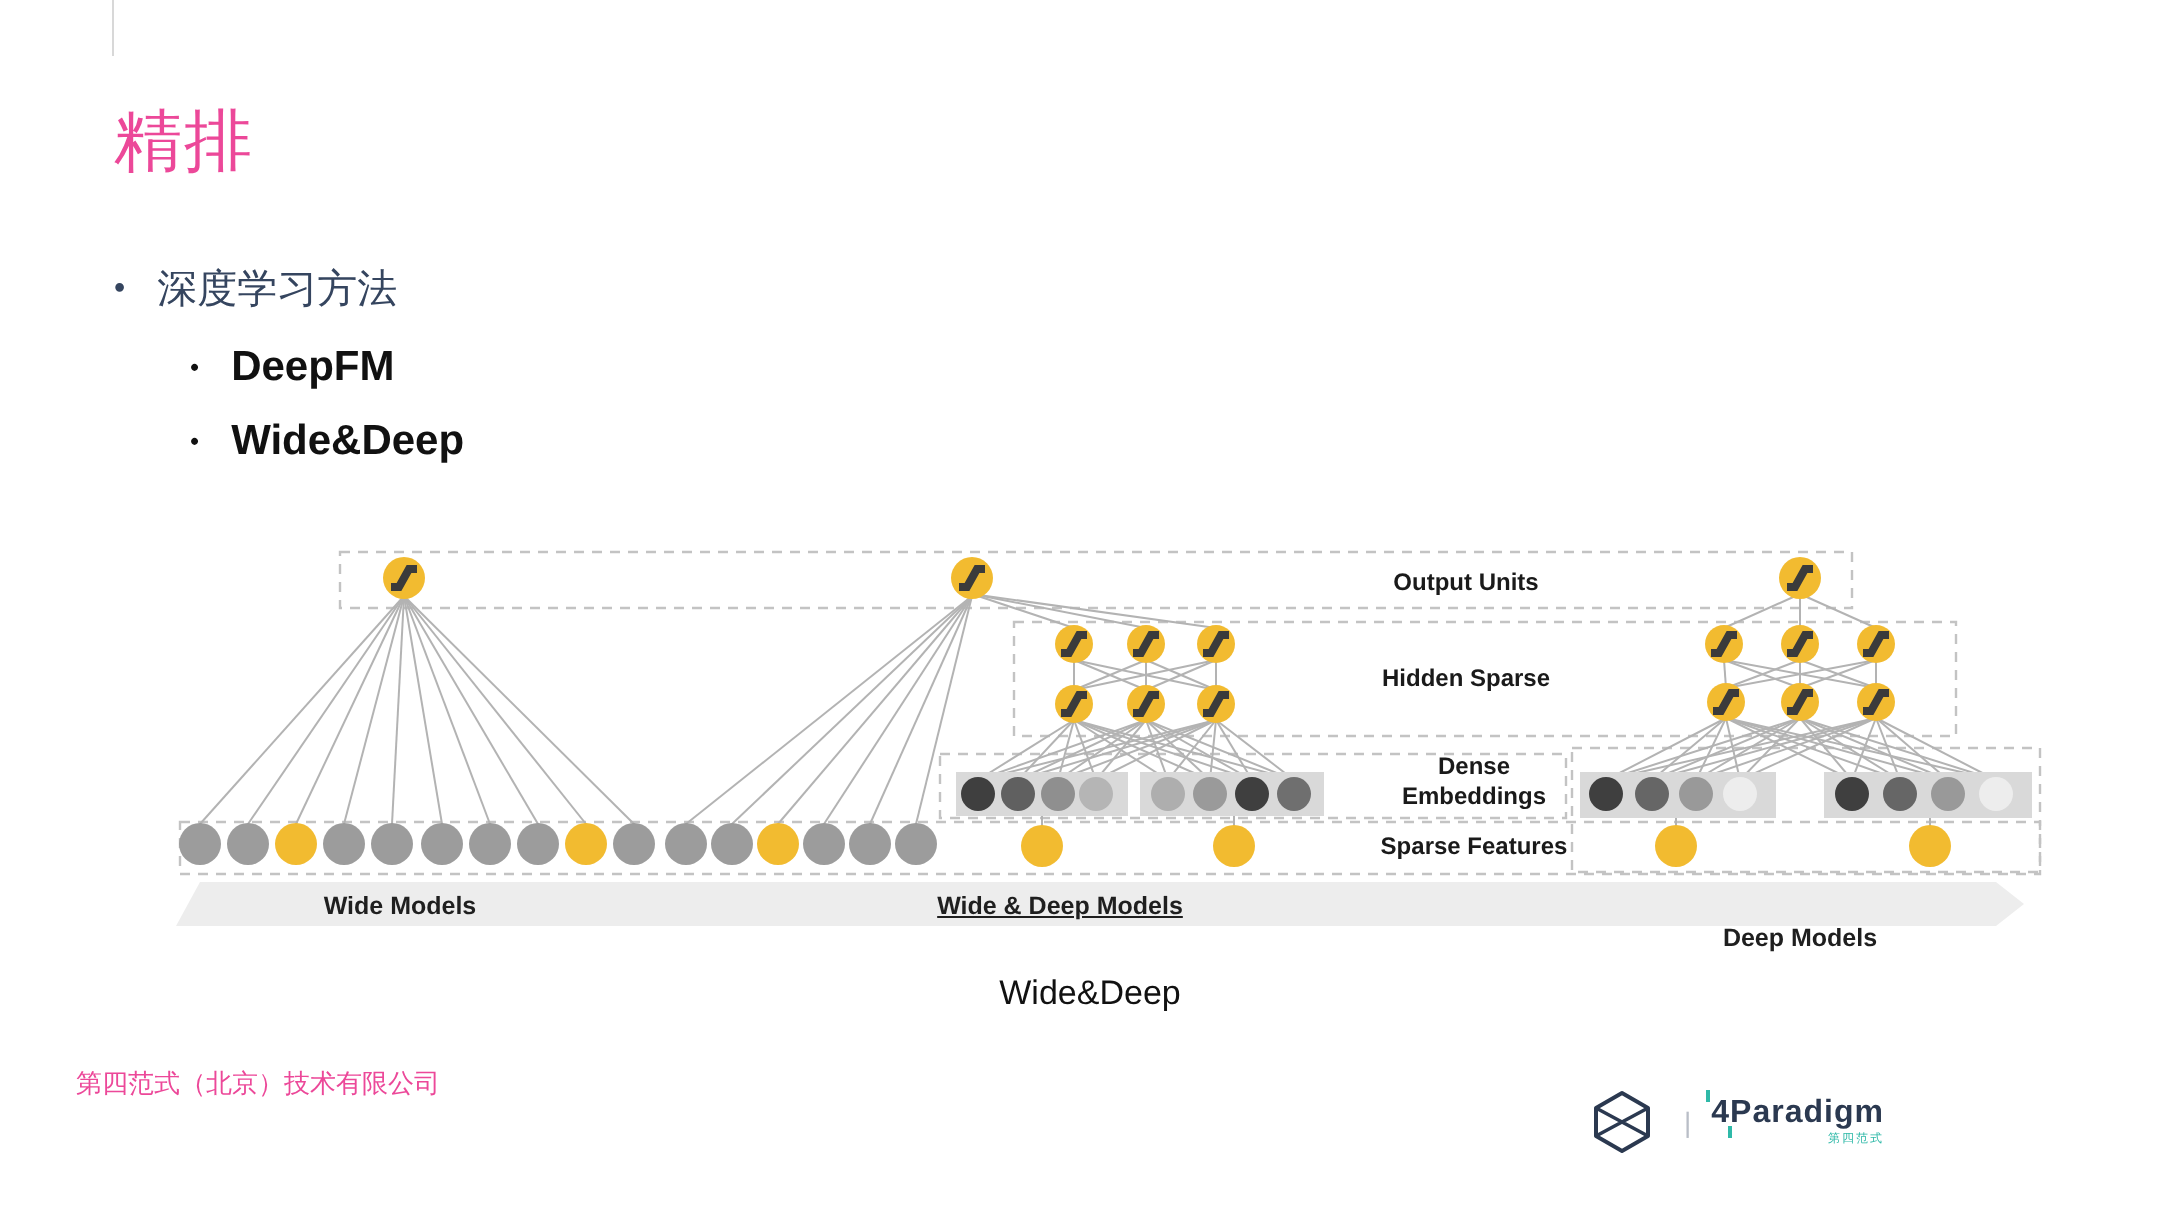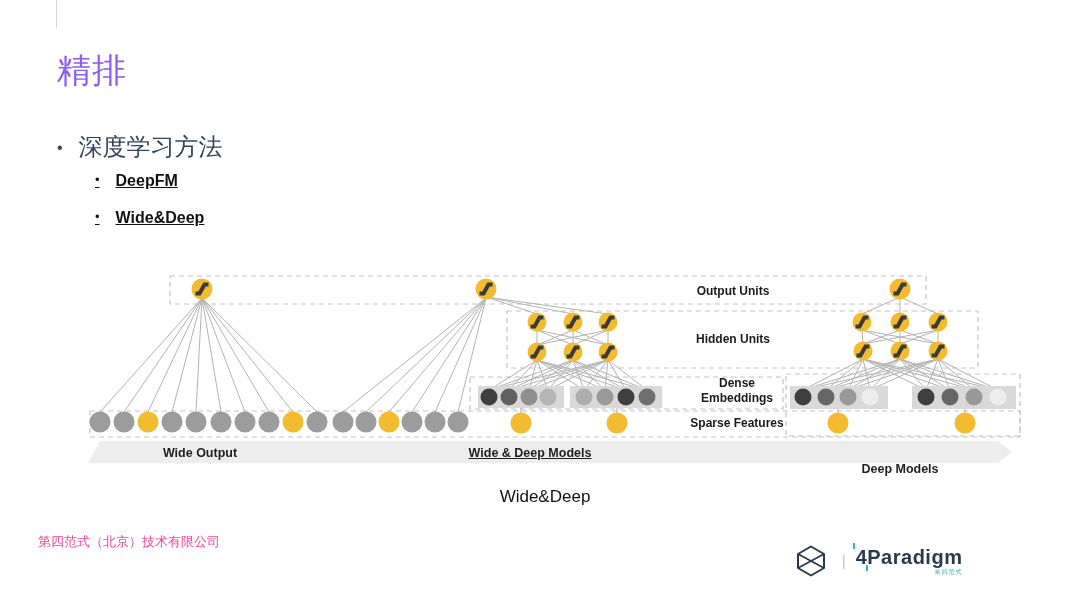--- a/index.html
+++ b/index.html
@@ -1,25 +1,25 @@
 <!DOCTYPE html>
 <html><head>
 <meta charset="utf-8">
 <style>
   html,body{margin:0;padding:0;background:#fff;}
   body{font-family:"Liberation Sans","DejaVu Sans",sans-serif;}
   .slide{position:relative;width:1080px;height:606px;background:#ffffff;overflow:hidden;}
 
   .edge-artifact{position:absolute;left:56px;top:0;width:1px;height:28px;background:#d8d8d8;}
 
-  .page-title{position:absolute;left:57px;top:48px;font-size:34px;font-weight:400;color:#8b5cf6;letter-spacing:1px;}
-
-  .bullet-l1{position:absolute;left:57px;top:131px;font-size:24px;color:#35455F;font-weight:400;}
+  .page-title{position:absolute;left:57px;top:48px;font-size:34px;font-weight:400;color:#ec4899;letter-spacing:1px;}
+
+  .bullet-l1{position:absolute;left:57px;top:131px;font-size:20px;color:#35455F;font-weight:400;}
   .bullet-l1::before{content:"•";margin-right:16px;font-size:16px;vertical-align:2px;}
-  .bullet-l2{position:absolute;left:95px;font-size:16px;color:#111;font-weight:700;text-decoration:underline;}
+  .bullet-l2{position:absolute;left:95px;font-size:21px;color:#111;font-weight:700;}
   .bullet-l2::before{content:"•";margin-right:16px;font-size:13px;font-weight:400;vertical-align:2px;}
   .b2a{top:172px;}
   .b2b{top:209px;}
 
   .diagram{position:absolute;left:0;top:0;width:920px;height:606px;border-radius:16px;}
   #net-svg{position:absolute;left:0;top:0;width:1080px;height:606px;}
 
   .dlabel{position:absolute;transform:translate(-50%,-50%);font-size:12px;font-weight:700;color:#1a1a1a;white-space:nowrap;text-align:center;}
   .dlabel.two-line{line-height:1.3;}
   .banner-label{position:absolute;transform:translate(-50%,-50%);font-size:12.5px;font-weight:700;color:#1f1f1f;white-space:nowrap;}
@@ -27,21 +27,21 @@
   .caption{position:absolute;left:545px;top:497px;transform:translate(-50%,-50%);font-size:17px;color:#111;}
 
   .footer-company{position:absolute;left:38px;top:533px;font-size:13px;color:#ec4899;}
   .footer-copyright{position:absolute;left:38px;top:552px;font-size:12.5px;color:#3EBDBD;}
 
   .logo-block{position:absolute;left:796px;top:543px;height:36px;display:flex;align-items:center;}
   .logo-hex{width:30px;height:32px;margin-right:8px;flex:none;}
   .logo-cn{font-size:20px;font-weight:700;color:#2B3950;letter-spacing:2px;white-space:nowrap;}
   .logo-divider{color:#b9bec7;font-size:14px;margin:0 10px 0 8px;}
   .brand-wrap{position:relative;display:flex;flex-direction:column;align-items:flex-end;line-height:1;}
-  .brand-main{font-size:20px;font-weight:700;color:#2B3950;letter-spacing:0.5px;}
+  .brand-main{font-size:16px;font-weight:700;color:#2B3950;letter-spacing:0.5px;}
   .brand-4{position:relative;display:inline-block;}
   .brand-4::before{content:"";position:absolute;left:-3px;top:-4px;width:2px;height:6px;background:#2FB9A8;}
   .brand-4::after{content:"";position:absolute;right:-1px;bottom:-4px;width:2px;height:6px;background:#2FB9A8;}
   .brand-sub{font-size:6px;color:#2FB9A8;margin-top:2px;letter-spacing:1px;}
 </style>
 </head>
 <body>
 
 <div class="slide">
 
@@ -229,26 +229,26 @@
           <circle cx="900" cy="351" r="9.5" fill="#F2BB30"></circle>
           <path d="M 893.5 355.5 L 897.5 355.5 L 902.5 346.5 L 906.5 346.5" stroke="#3B3B3B" stroke-width="4" fill="none"></path>
           <circle cx="938" cy="351" r="9.5" fill="#F2BB30"></circle>
           <path d="M 931.5 355.5 L 935.5 355.5 L 940.5 346.5 L 944.5 346.5" stroke="#3B3B3B" stroke-width="4" fill="none"></path>
           <circle cx="838" cy="423" r="10.5" fill="#F2BB30"></circle>
           <circle cx="965" cy="423" r="10.5" fill="#F2BB30"></circle>
         </g>
       </svg>
 
     <div class="dlabel" style="left:733px;top:291px;">Output Units</div>
-    <div class="dlabel" style="left:733px;top:339px;">Hidden Units</div>
+    <div class="dlabel" style="left:733px;top:339px;">Hidden Sparse</div>
     <div class="dlabel two-line" style="left:737px;top:384px;">Dense</div>
     <div class="dlabel two-line" style="left:737px;top:399px;">Embeddings</div>
     <div class="dlabel" style="left:737px;top:423px;">Sparse Features</div>
 
-    <div class="banner-label" style="left:200px;top:453px;">Wide Output</div>
+    <div class="banner-label" style="left:200px;top:453px;">Wide Models</div>
     <div class="banner-label" style="left:530px;top:453px;text-decoration:underline;">Wide &amp; Deep Models</div>
     <div class="banner-label" style="left:900px;top:453px;margin-top:16px;">Deep Models</div>
   </div>
 
   <div class="caption">Wide&amp;Deep</div>
 
   <div class="footer-company">第四范式（北京）技术有限公司</div>
 
   <div class="logo-block">
     <svg class="logo-hex" viewBox="0 0 30 32">

